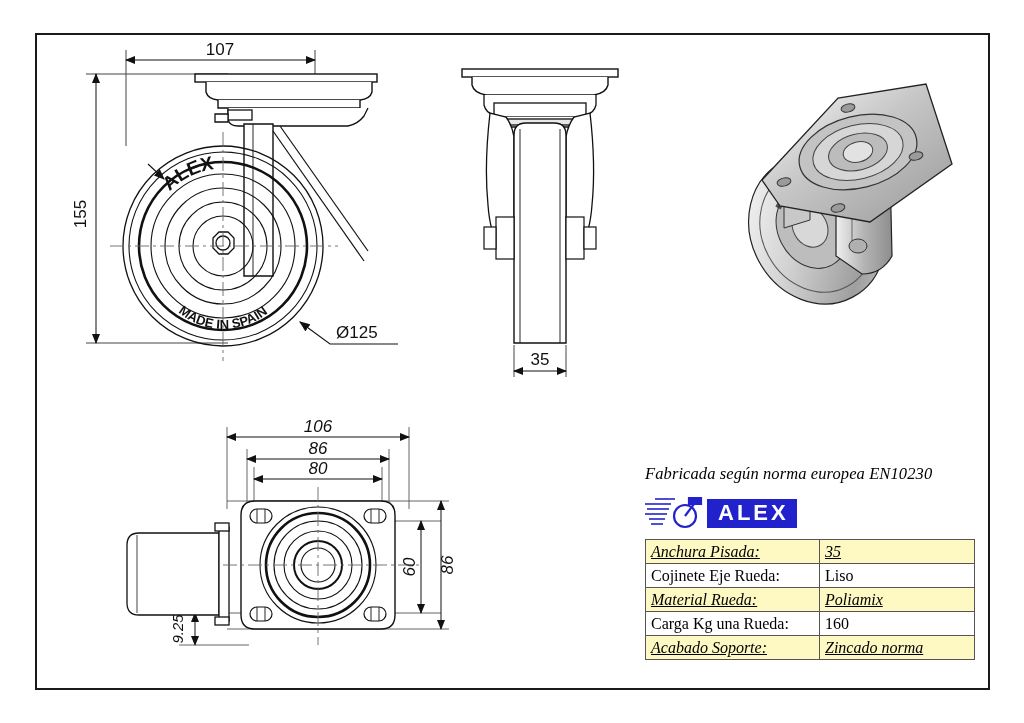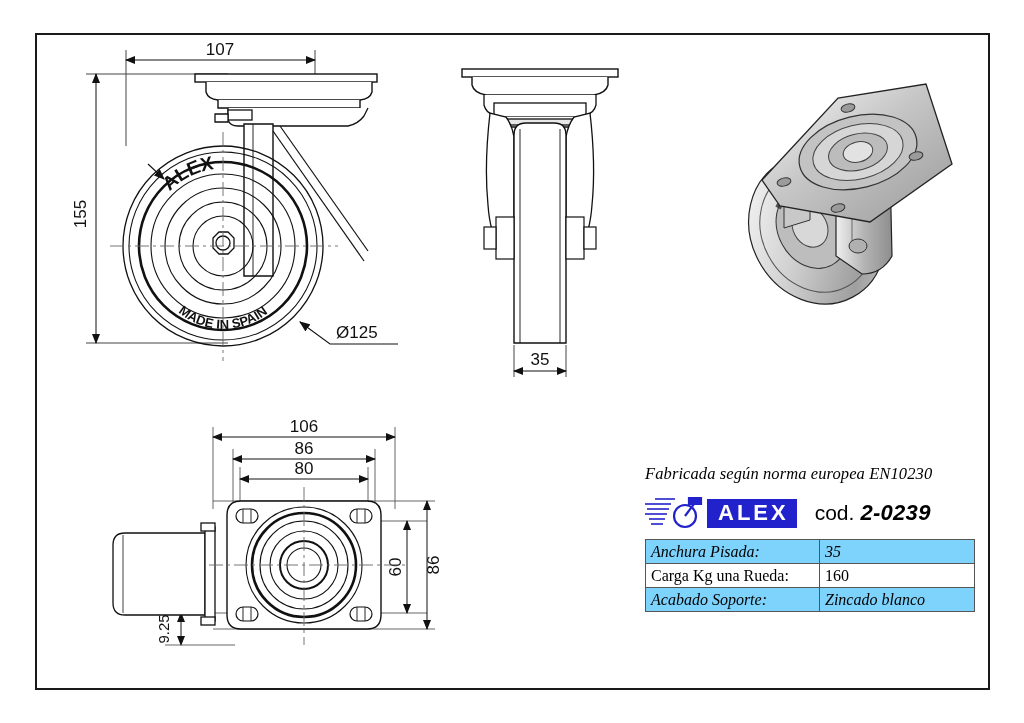--- a/index.html
+++ b/index.html
@@ -26,21 +26,21 @@
   #cod-label{font-size:21px;font-family:"Liberation Sans",sans-serif;}
   #cod-value{font-size:22px;font-weight:bold;font-style:italic;
              font-family:"Liberation Sans",sans-serif;margin-left:6px;letter-spacing:.3px;}
 
   table#spec{border-collapse:collapse;margin-top:9px;width:330px;
              table-layout:fixed;border:1px solid #555;}
   table#spec td{border:1px solid #555;height:23px;padding:0 5px;
                 font-family:"Liberation Serif",serif;font-size:16px;
                 line-height:23px;white-space:nowrap;overflow:hidden;}
   table#spec td.k{width:163px;}
-  tr.alt td{background:#7dd3fc;font-style:italic;}
+  tr.alt td{background:#fef9c3;font-style:italic;text-decoration:underline;}
   tr.norm td{background:#ffffff;font-style:normal;}
 
   
   .lg-box{background:#2222cc;color:#fff;font-weight:bold;font-size:22px;
           font-family:"Liberation Sans",sans-serif;letter-spacing:3px;
           padding:1px 7px 2px 10px;line-height:24px;border:1px solid #2222cc;}
 </style>
 </head>
 <body>
 
@@ -218,21 +218,21 @@
     <g fill="#9b9b9b" stroke="#333" stroke-width="1">
       <ellipse cx="108" cy="48" rx="7" ry="4" transform="rotate(-14 108 48)"></ellipse>
       <ellipse cx="176" cy="96" rx="7" ry="4" transform="rotate(-14 176 96)"></ellipse>
       <ellipse cx="44" cy="122" rx="7" ry="4" transform="rotate(-14 44 122)"></ellipse>
       <ellipse cx="98" cy="148" rx="7" ry="4" transform="rotate(-14 98 148)"></ellipse>
     </g>
   </g>
 </svg>
 </div>
 
-<div class="view" style="left:105px;top:405px;">
+<div class="view" style="left:119px;top:405px;font-style:italic;">
 <svg width="360" height="275" viewBox="0 0 360 275">
 
   <g stroke="#555" fill="none" stroke-width="0.9">
     <line x1="108" y1="22" x2="108" y2="104"></line>
     <line x1="290" y1="22" x2="290" y2="104"></line>
     <line x1="128" y1="44" x2="128" y2="116"></line>
     <line x1="270" y1="44" x2="270" y2="116"></line>
     <line x1="135" y1="62" x2="135" y2="116"></line>
     <line x1="263" y1="62" x2="263" y2="116"></line>
     <line x1="108" y1="96" x2="330" y2="96"></line>
@@ -322,35 +322,39 @@
           <line x1="10" y1="3" x2="30" y2="3"></line>
         </g>
         <g stroke="#2222cc" stroke-width="2.2" fill="none">
           <circle cx="40" cy="20" r="11"></circle>
           <path d="M40 20 L52 4"></path>
           <path d="M44 2 L56 2 L56 8 L44 8 z" fill="#2222cc"></path>
         </g>
       </svg>
       <span class="lg-box">ALEX</span>
     </div>
-    <div id="codwrap">
-      <span id="cod-label">cod.</span>
-      <span id="cod-value">2-0239</span>
-    </div>
   </div>
 
   <table id="spec">
     <tbody id="spec-body">
         <tr class="alt">
           <td class="k">Anchura Pisada:</td>
           <td>35</td>
         </tr>
         <tr class="norm">
+          <td class="k">Cojinete Eje Rueda:</td>
+          <td>Liso</td>
+        </tr>
+        <tr class="alt">
+          <td class="k">Material Rueda:</td>
+          <td>Poliamix</td>
+        </tr>
+        <tr class="norm">
           <td class="k">Carga Kg una Rueda:</td>
           <td>160</td>
         </tr>
         <tr class="alt">
           <td class="k">Acabado Soporte:</td>
-          <td>Zincado blanco</td>
+          <td>Zincado norma</td>
         </tr>
       </tbody>
   </table>
 </div>
 
 </body></html>

